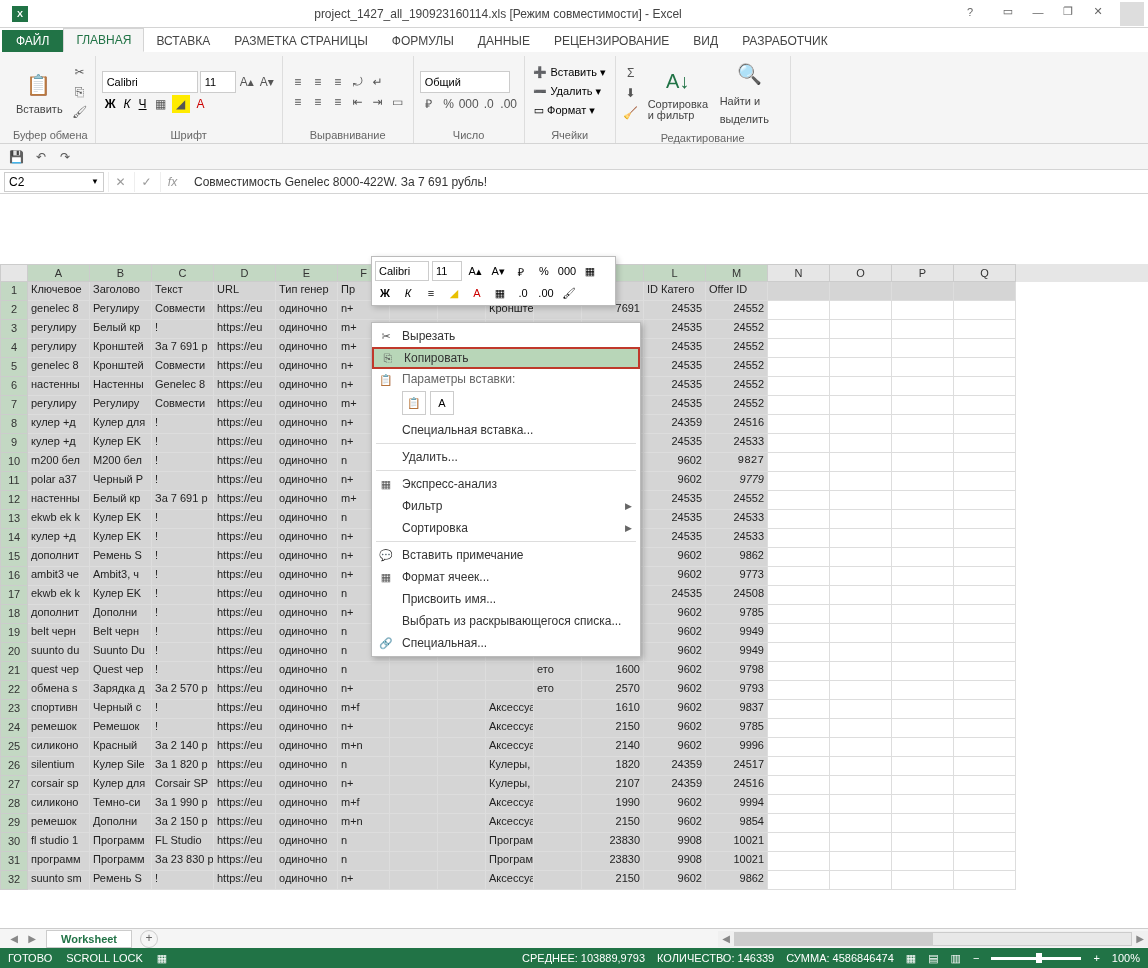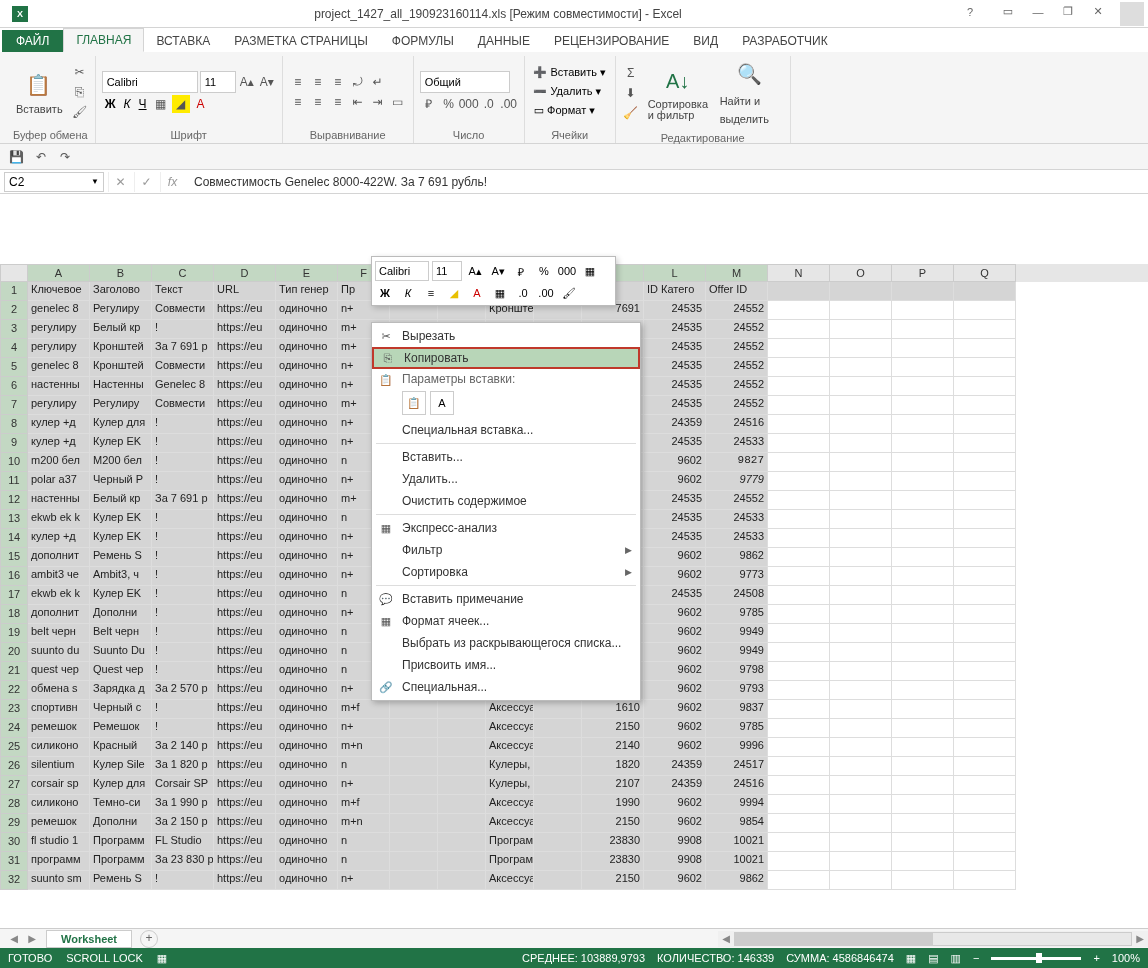--- a/index.html
+++ b/index.html
@@ -966,27 +966,21 @@
   <div class="cm-section-label"><span class="cm-icon">📋</span><span>Параметры вставки:</span></div>
   <div class="cm-paste-row">
     <div class="cm-paste-opt">📋</div>
     <div class="cm-paste-opt">A</div>
   </div>
   <div class="cm-item">
       <span>Специальная вставка...</span>
     </div>
   <div class="cm-sep"></div>
   <div class="cm-item">
-      <span>Вставить...</span>
-    </div>
-  <div class="cm-item">
       <span>Удалить...</span>
-    </div>
-  <div class="cm-item">
-      <span>Очистить содержимое</span>
     </div>
   <div class="cm-sep"></div>
   <div class="cm-item">
       <span class="cm-icon">▦</span>
       <span>Экспресс-анализ</span>
     </div>
   <div class="cm-item">
       <span>Фильтр</span>
       <span class="cm-arrow">▶</span>
     </div>
@@ -997,24 +991,24 @@
   <div class="cm-sep"></div>
   <div class="cm-item">
       <span class="cm-icon">💬</span>
       <span>Вставить примечание</span>
     </div>
   <div class="cm-item">
       <span class="cm-icon">▦</span>
       <span>Формат ячеек...</span>
     </div>
   <div class="cm-item">
+      <span>Присвоить имя...</span>
+    </div>
+  <div class="cm-item">
       <span>Выбрать из раскрывающегося списка...</span>
-    </div>
-  <div class="cm-item">
-      <span>Присвоить имя...</span>
     </div>
   <div class="cm-item">
       <span class="cm-icon">🔗</span>
       <span>Специальная...</span>
     </div>
 </div>
 
 <div class="sheet-tabs">
   <div class="st-nav">
     <div class="st-btn">◀</div>

